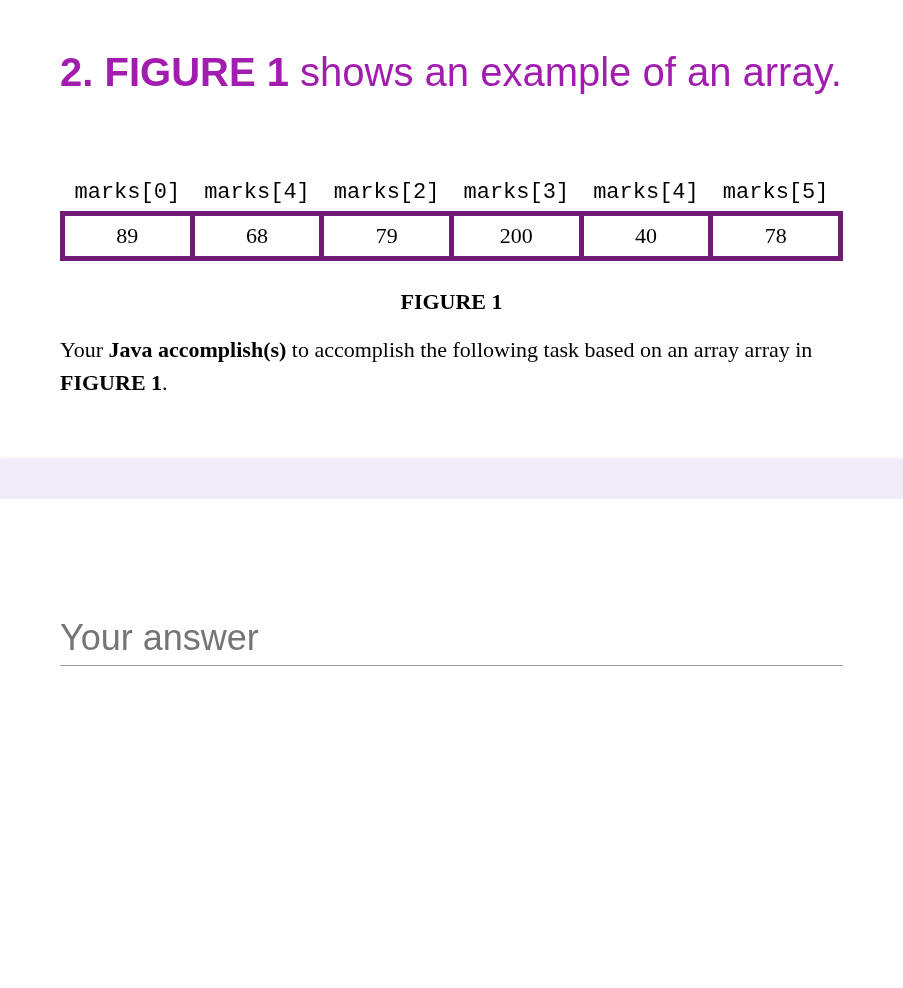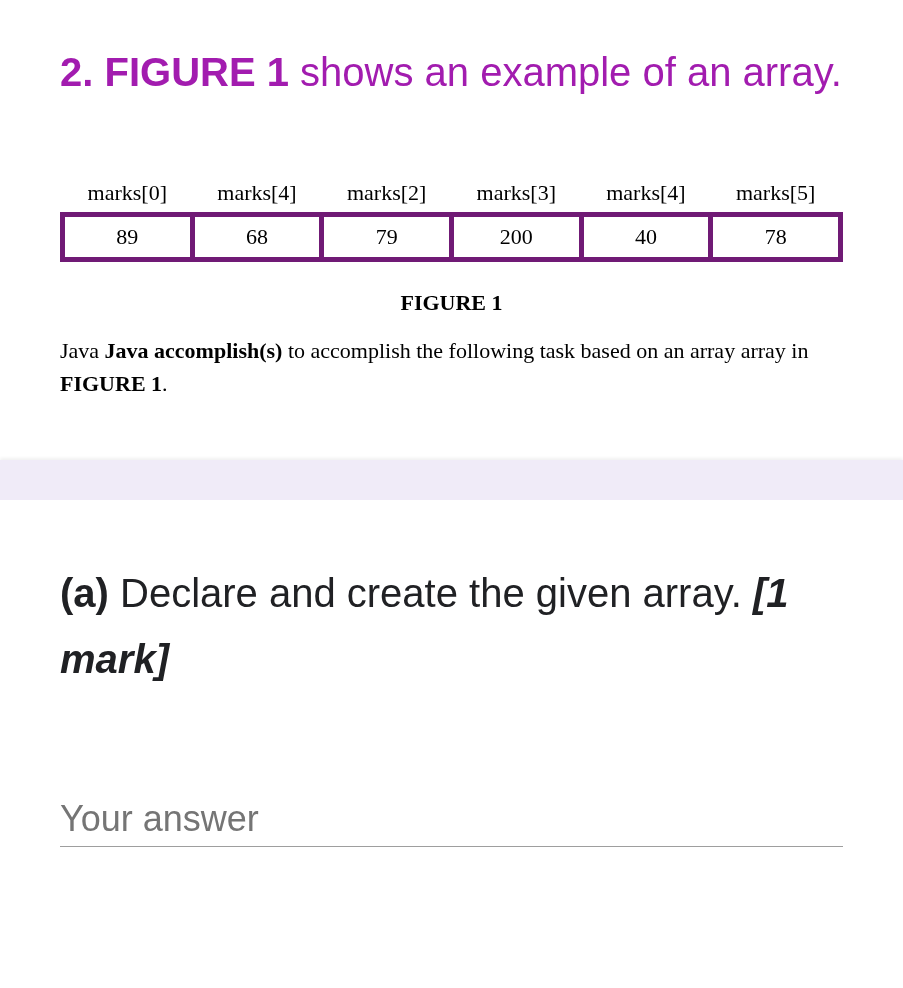--- a/index.html
+++ b/index.html
@@ -36,20 +36,21 @@
       width: 100%;
       border-collapse: collapse;
       font-family: 'Times New Roman', Times, serif;
       font-size: 22px;
     }
     .array-table th {
       font-weight: 400;
       padding: 6px 0;
       text-align: center;
       border: none;
+      font-family: Liberation Mono, monospace;
     }
     .array-table td {
       text-align: center;
       padding: 7px 4px;
       border: 5px solid #701a75;
     }
     .figure-caption {
       text-align: center;
       font-family: 'Times New Roman', Times, serif;
       font-weight: 700;
@@ -102,21 +103,21 @@
       font-size: 33px;
       color: #5f6368;
       padding-top: 8px;
     }
     .points-area .star {
       color: #d93025;
       font-size: 36px;
       margin-right: 6px;
     }
     .answer-input {
-      margin-top: 100px;
+      margin-top: 52px;
       width: 100%;
       border: none;
       border-bottom: 1px solid #9e9e9e;
       font-size: 36px;
       color: #0369a1;
       padding: 6px 0;
       background: transparent;
       outline: none;
       font-family: Arial, Helvetica, sans-serif;
     }
@@ -155,30 +156,27 @@
             <td>40</td>
             <td>78</td>
           </tr>
         </tbody>
       </table>
     </div>
 
     <div class="figure-caption">FIGURE 1</div>
 
     <div class="instruction">
-      <span>Java </span><span class="bold">Java accomplish(s)</span><span> to accomplish the following task based on an array array in </span><span class="bold">FIGURE 1</span><span>.</span>
+      <span>Your </span><span class="bold">Java accomplish(s)</span><span> to accomplish the following task based on an array array in </span><span class="bold">FIGURE 1</span><span>.</span>
     </div>
   </div>
 </div>
 
 <div class="separator"></div>
 
 <div class="card">
   <div class="card2-inner">
     <div class="subquestion-row">
-      <div class="subquestion-text">
-        <span class="bold-prefix">(a)</span><span> Declare and create the given array. </span><span class="mark-label">[1 mark]</span>
-      </div>
     </div>
 
     <input type="text" class="answer-input" placeholder="Your answer" style="">
   </div>
 </div>
 
 </body></html>

